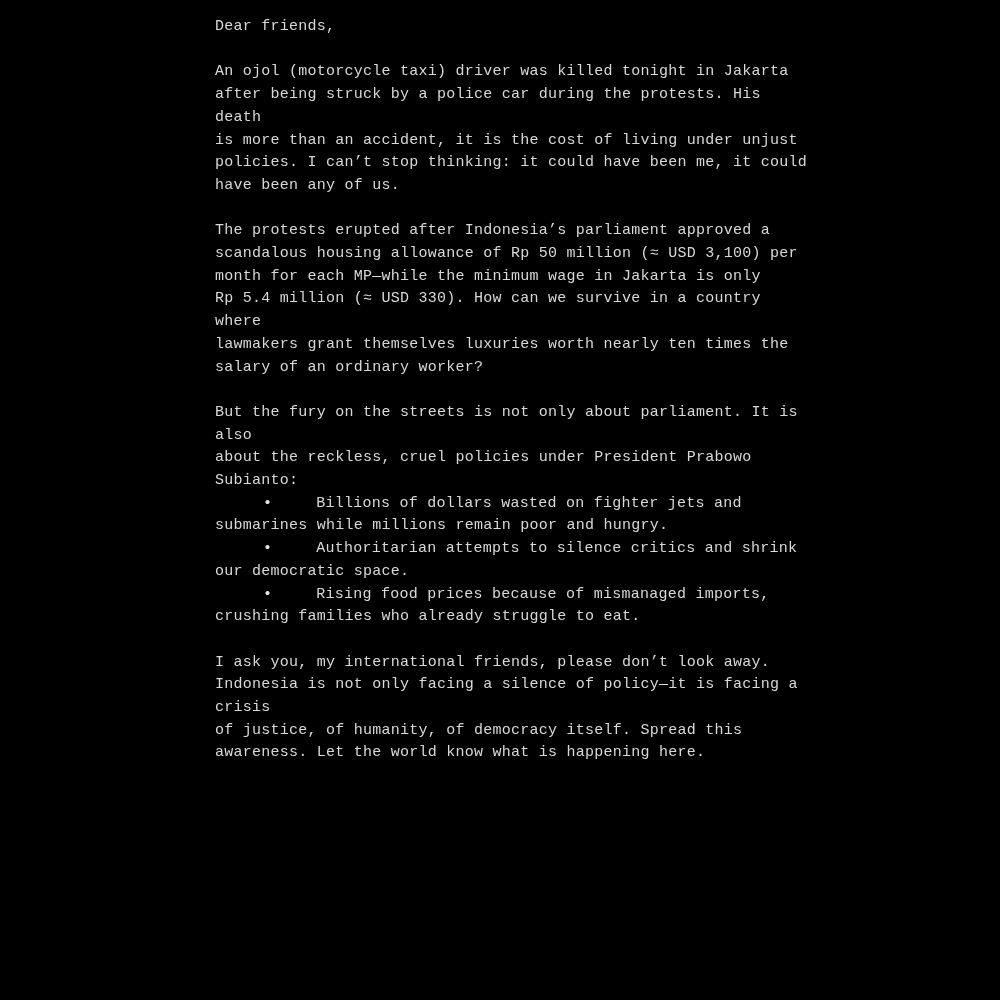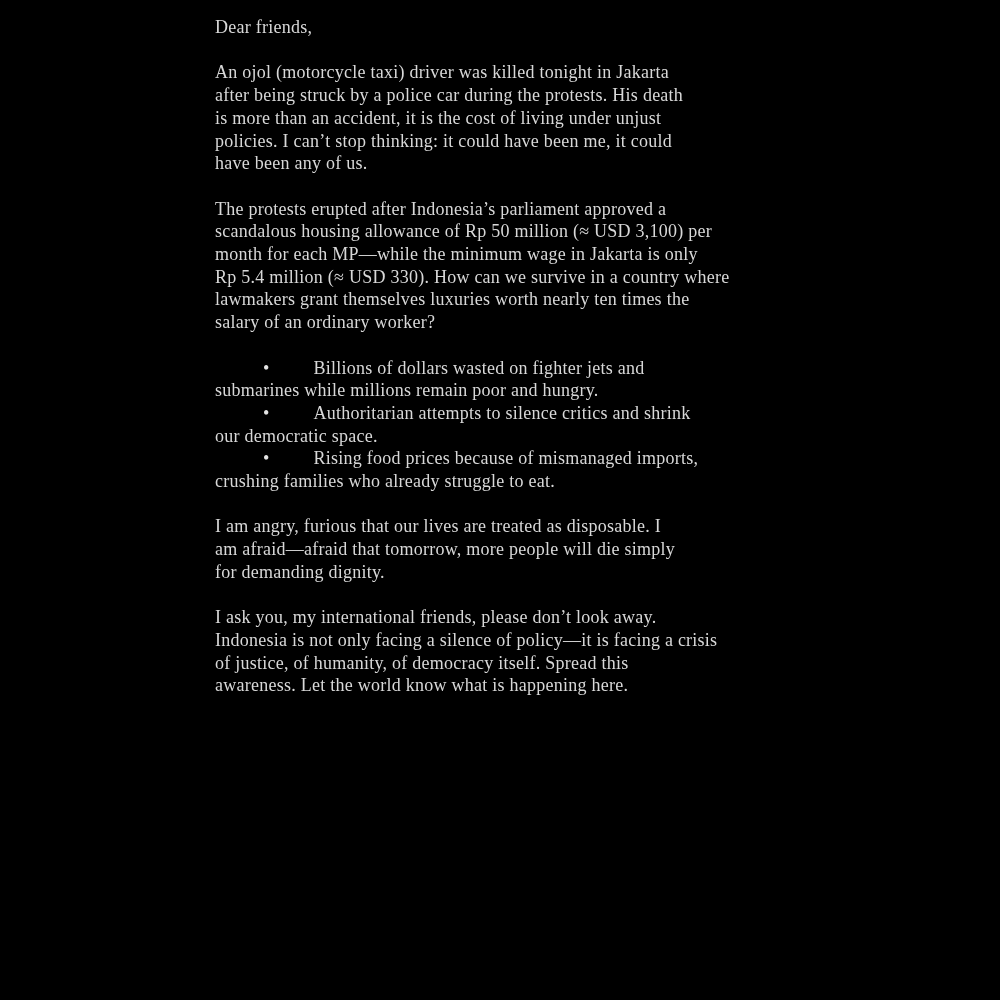--- a/index.html
+++ b/index.html
@@ -12,22 +12,22 @@
     width: 1000px;
     height: 1000px;
     background: #000000;
     overflow: hidden;
   }
   .letter {
     position: absolute;
     left: 215px;
     top: 16px;
     width: 600px;
-    font-family: Liberation Serif, serif;
-    font-size: 18px;
+    font-family: Liberation Mono, monospace;
+    font-size: 15px;
     line-height: 22.7px;
     font-weight: 400;
     letter-spacing: 0.25px;
     color: #d8d8d8;
   }
   .para {
     margin: 0 0 22.7px 0;
     white-space: pre-line;
   }
   .para.no-gap {
@@ -60,34 +60,34 @@
 policies. I can’t stop thinking: it could have been me, it could
 have been any of us.</div>
 
     <div class="para">The protests erupted after Indonesia’s parliament approved a
 scandalous housing allowance of Rp 50 million (≈ USD 3,100) per
 month for each MP—while the minimum wage in Jakarta is only
 Rp 5.4 million (≈ USD 330). How can we survive in a country where
 lawmakers grant themselves luxuries worth nearly ten times the
 salary of an ordinary worker?</div>
 
+    <div class="para no-gap">But the fury on the streets is not only about parliament. It is also
+about the reckless, cruel policies under President Prabowo
+Subianto:</div>
 
     <div class="bullet-list">
       <div class="bullet-item"><span class="bullet-glyph">•</span><span>Billions of dollars wasted on fighter jets and
 submarines while millions remain poor and hungry.</span></div>
       <div class="bullet-item"><span class="bullet-glyph">•</span><span>Authoritarian attempts to silence critics and shrink
 our democratic space.</span></div>
       <div class="bullet-item"><span class="bullet-glyph">•</span><span>Rising food prices because of mismanaged imports,
 crushing families who already struggle to eat.</span></div>
     </div>
 
 
-    <div class="para">I am angry, furious that our lives are treated as disposable. I
-am afraid—afraid that tomorrow, more people will die simply
-for demanding dignity.</div>
 
     <div class="para">I ask you, my international friends, please don’t look away.
 Indonesia is not only facing a silence of policy—it is facing a crisis
 of justice, of humanity, of democracy itself. Spread this
 awareness. Let the world know what is happening here.</div>
 
 
   </div>
 </div>
 

